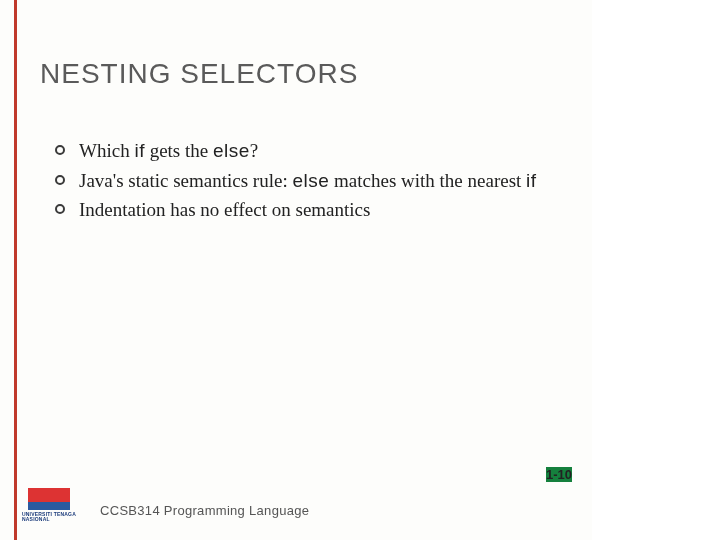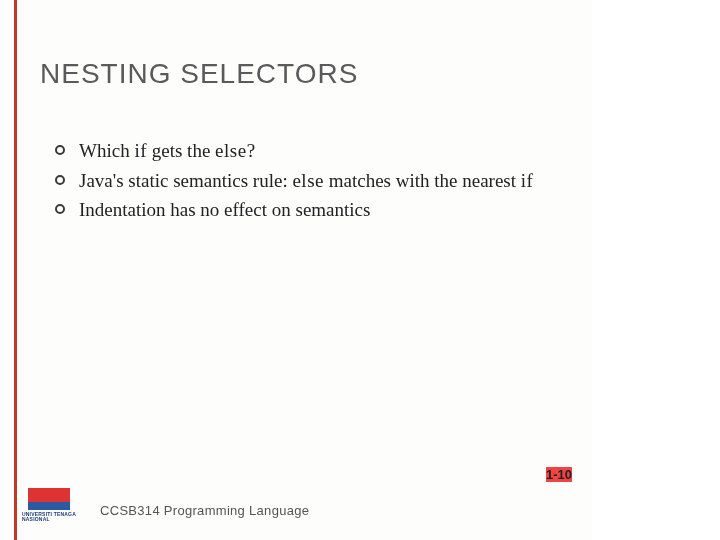--- a/index.html
+++ b/index.html
@@ -69,32 +69,32 @@
   .codeblock {
     font-family: "Courier New", monospace;
     font-size: 19px;
     line-height: 1.38;
     white-space: pre;
     margin: 2px 0 2px 10px;
     color: #111;
     letter-spacing: 0.5px;
   }
   .mono {
-    font-family: Liberation Serif, serif;
+    font-family: Liberation Sans, sans-serif;
     letter-spacing: 0.5px;
   }
   .pagenum {
     position: absolute;
     right: 20px;
     bottom: 58px;
     font-family: Arial, sans-serif;
     font-size: 13px;
     font-weight: bold;
     color: #222;
-    background: #ef4444;
+    background: #15803d;
   }
   .footer {
     position: absolute;
     left: 100px;
     bottom: 22px;
     font-family: Arial, sans-serif;
     font-size: 13px;
     color: #555;
     letter-spacing: 0.3px;
   }

